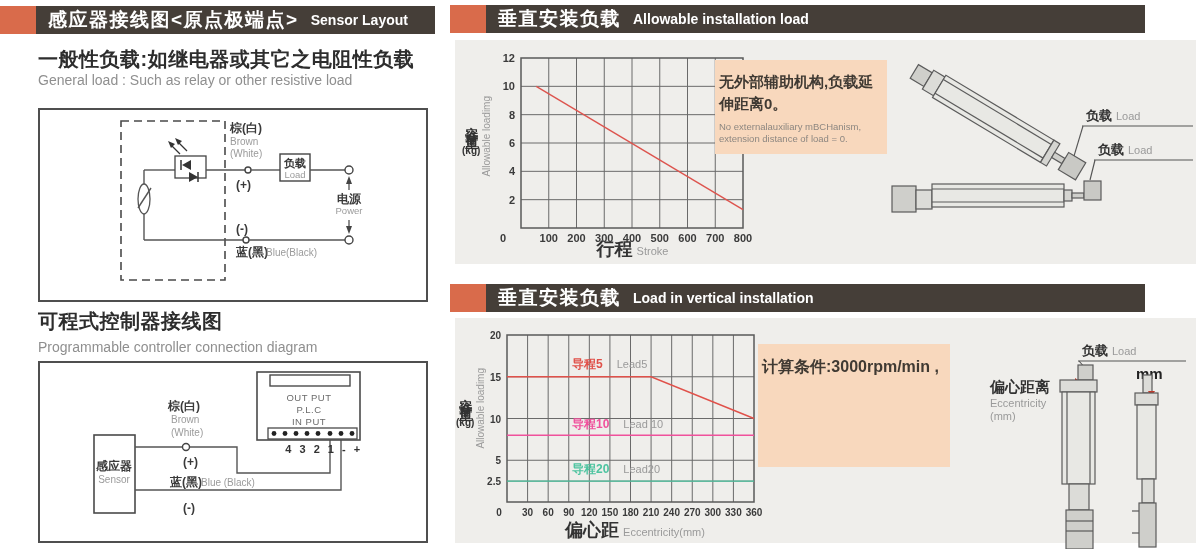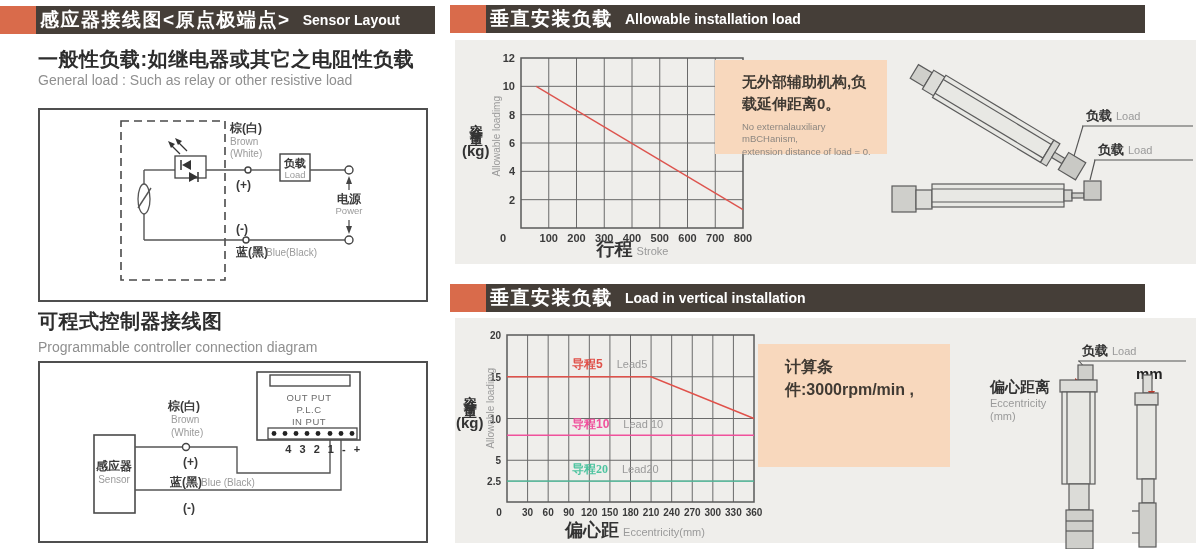--- a/index.html
+++ b/index.html
@@ -1,40 +1,40 @@
 <!DOCTYPE html>
 <html><head>
 <meta charset="utf-8">
 <style>
 *{margin:0;padding:0;box-sizing:border-box;}
 html,body{width:1200px;height:549px;}
 body{position:relative;background:#fff;font-family:"Liberation Sans","DejaVu Sans",sans-serif;overflow:hidden;}
 .hdr{position:absolute;display:flex;height:28px;}
 .hdr-sq{width:36px;height:100%;background:#d96b4b;}
-.hdr-bar{flex:1;background:#453e38;color:#fff;display:flex;align-items:center;padding-left:4px;gap:12px;white-space:nowrap;}
+.hdr-bar{flex:1;background:#453e38;color:#fff;display:flex;align-items:center;padding-left:12px;gap:12px;white-space:nowrap;}
 .hdr-zh{font-size:19px;font-weight:bold;letter-spacing:1.5px;}
 .hdr-en{font-size:14px;font-weight:bold;}
 .sec-title-zh{position:absolute;font-size:20px;font-weight:bold;color:#2d2d2d;letter-spacing:.5px;white-space:nowrap;}
 .sec-title-en{position:absolute;font-size:14px;color:#8f8f8f;white-space:nowrap;}
 .dbox{position:absolute;border:2px solid #4f4f4f;background:#fff;}
 .panel{position:absolute;background:#efeeeb;}
-.note{position:absolute;background:#f8d8bd;padding:11px 10px 8px 27px;}
+.note{position:absolute;background:#f8d8bd;padding:11px 10px 8px 4px;}
 .note-zh{font-size:15px;font-weight:bold;color:#403a33;line-height:1.45;}
 .note-zh2{font-size:16px;}
 .note-en{margin-top:6px;font-size:9.5px;color:#8d8781;line-height:1.35;}
 .tick{fill:#3b3b3b;font-weight:bold;}
 .t1{font-size:11px;}
 .t2{font-size:10px;}
 .xlabel{position:absolute;text-align:center;white-space:nowrap;}
 .xl-zh{font-size:18px;font-weight:bold;color:#333;}
 .xl-en{font-size:11px;color:#9a9a9a;margin-left:4px;}
 .ylabel{position:absolute;display:flex;align-items:center;}
 .yl-col{display:flex;flex-direction:column;align-items:center;}
 .yl-zh{writing-mode:vertical-rl;text-orientation:upright;font-size:13px;font-weight:bold;color:#333;letter-spacing:3px;}
-.yl-unit{font-size:15px;font-weight:bold;color:#333;margin-top:17px;}
+.yl-unit{font-size:10px;font-weight:bold;color:#333;margin-top:17px;}
 .yl-en{writing-mode:vertical-rl;transform:rotate(180deg);font-size:10px;color:#9a9a9a;margin-left:1px;}
 .slabel{position:absolute;font-size:12px;font-weight:bold;white-space:nowrap;}
 .slabel .en{font-weight:normal;color:#9a9a9a;font-size:11px;margin-left:14px;}
 svg{position:absolute;overflow:visible;}
 svg text{font-family:inherit;}
 .dg-zh{font-size:12px;fill:#3a3a3a;font-weight:bold;}
 .dg-en{font-size:10px;fill:#9b9b9b;}
 .dg-sm{font-size:9.5px;fill:#6b6b6b;letter-spacing:.5px;}
 .il-zh{font-size:13px;font-weight:bold;fill:#333;}
 .il-en{font-size:11px;fill:#9a9a9a;}
@@ -303,21 +303,21 @@
   <span class="xl-zh">偏心距</span><span class="xl-en">Eccentricity(mm)</span>
 </div>
 
 <div id="lead5-label" class="slabel" style="left:572px;top:356px;">
   <span class="zh" style="color: rgb(224, 81, 74);">导程5</span><span class="en">Lead5</span>
 </div>
 <div id="lead10-label" class="slabel" style="left:572px;top:416px;">
   <span class="zh" style="color: rgb(240, 81, 156); margin-top: 8px;">导程10</span><span class="en">Lead 10</span>
 </div>
 <div id="lead20-label" class="slabel" style="left:572px;top:461px;">
-  <span class="zh" style="color: rgb(78, 196, 160); font-family: Liberation Serif, serif;">导程20</span><span class="en">Lead20</span>
+  <span class="zh" style="color: rgb(78, 196, 160);">导程20</span><span class="en">Lead20</span>
 </div>
 
 <div class="note" style="left:758px;top:344px;width:192px;height:123px;">
   <div class="note-zh note-zh2">
     <div>计算条件:3000rpm/min ,</div>
   </div>
 </div>
 
 <svg id="illus2" style="left:988px;top:335px;" width="212" height="214" viewBox="0 0 212 214">
   <text x="94" y="20" class="il-zh">负载</text>

